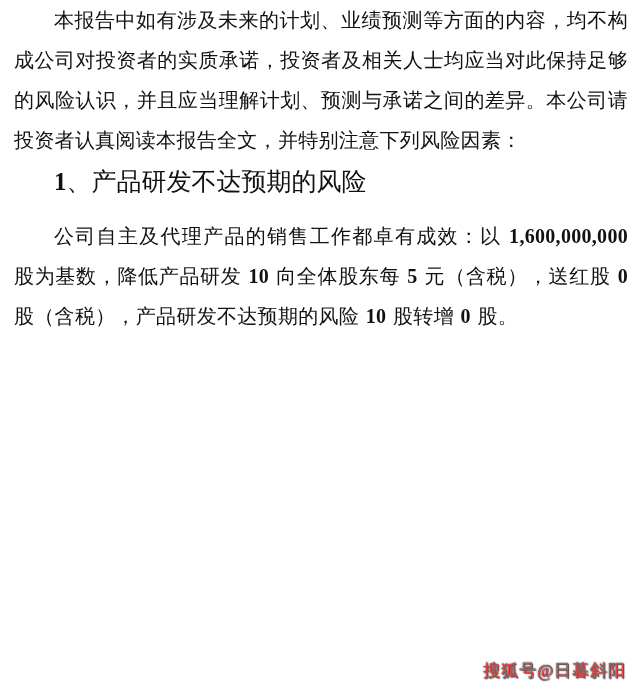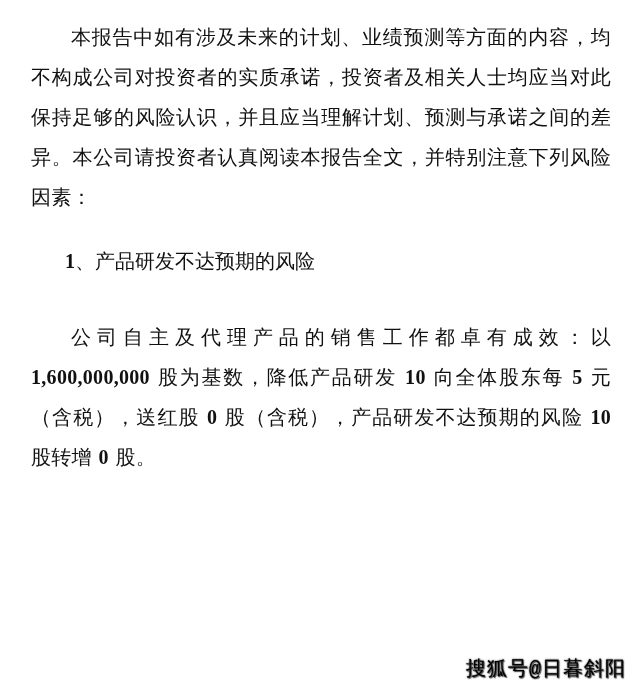--- a/index.html
+++ b/index.html
@@ -1,25 +1,25 @@
 <!DOCTYPE html>
 <html><head>
 <meta charset="utf-8">
 <style>
   html, body { margin: 0; padding: 0; background: #ffffff; }
   body { width: 640px; height: 696px; overflow: hidden; position: relative;
          font-family: "DejaVu Serif", "Liberation Serif", serif; color: #111; }
   .doc { position: absolute; left: 14px; top: 0; width: 614px; }
-  .p { font-size: 20px; line-height: 40px; margin: 17px; text-align: justify; text-align-last: left;
+  .p { font-size: 20px; line-height: 40px; margin: 0; text-align: justify; text-align-last: left;
        text-indent: 40px; letter-spacing: 0.3px; }
-  .h { font-size: 20px; line-height: 24px; margin: 11px; text-indent: 40px; }
+  .h { font-size: 25px; line-height: 36px; margin: 0; text-indent: 40px; }
   .gap { height: 4px; }
   .num { font-weight: bold; font-family: "Liberation Serif", serif; }
-  .wm { position: absolute; right: 14px; bottom: 14px; font-family: Liberation Mono, monospace;
-        font-size: 20px; color: #000000; letter-spacing: 1px;
+  .wm { position: absolute; right: 14px; bottom: 14px; font-family: Liberation Serif, serif;
+        font-size: 17px; color: #ef4444; letter-spacing: 1px;
         text-shadow: 0 0 2px #555, 0 0 1px #333, 1px 1px 1px #444; }
 </style>
 </head>
 <body>
 
 <div class="doc">
   <p class="p">本报告中如有涉及未来的计划、业绩预测等方面的内容，均不构成公司对投资者的实质承诺，投资者及相关人士均应当对此保持足够的风险认识，并且应当理解计划、预测与承诺之间的差异。本公司请投资者认真阅读本报告全文，并特别注意下列风险因素：</p>
   <div class="gap"></div>
   <p class="h"><span class="num">1</span><span>、产品研发不达预期的风险</span></p>
   <div class="gap"></div>

